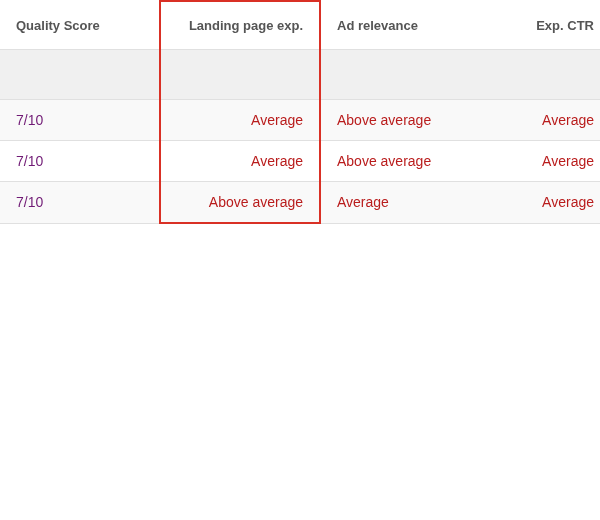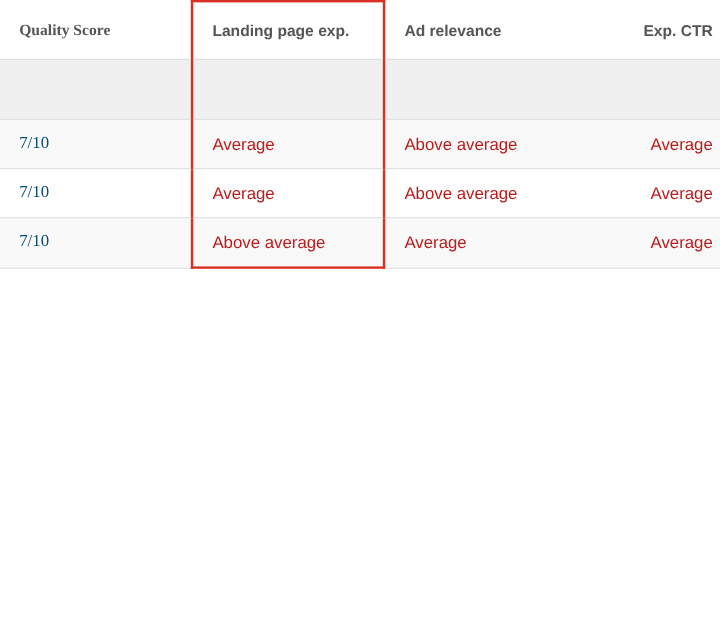--- a/index.html
+++ b/index.html
@@ -38,22 +38,22 @@
 
     th {
       font-weight: 600;
       color: #555;
       background: #fff;
       font-size: 13px;
       padding-top: 16px;
       padding-bottom: 16px;
     }
 
-    .col-quality { width: 160px; font-family: Liberation Serif, serif; }
-    .col-landing { width: 160px; }
+    .col-quality { width: 160px; }
+    .col-landing { width: 160px; text-align: right; }
     .col-ad { width: 150px; }
     .col-ctr { width: 140px; text-align: right; }
 
     tr:nth-child(even) {
       background-color: #f9f9f9;
     }
 
     tr:nth-child(odd) {
       background-color: #fff;
     }
@@ -82,21 +82,21 @@
 
     tr:last-child td.landing-cell {
       border-bottom: 2px solid #d93025;
     }
 
     .spacer-row td.landing-cell {
       
     }
 
     td.quality-score {
-      color: #0c4a6e;
+      color: #701a75;
     }
   </style>
 </head>
 <body>
 
 <div class="table-container">
   <table>
     <thead>
       <tr>
         <th class="col-quality">Quality Score</th>

